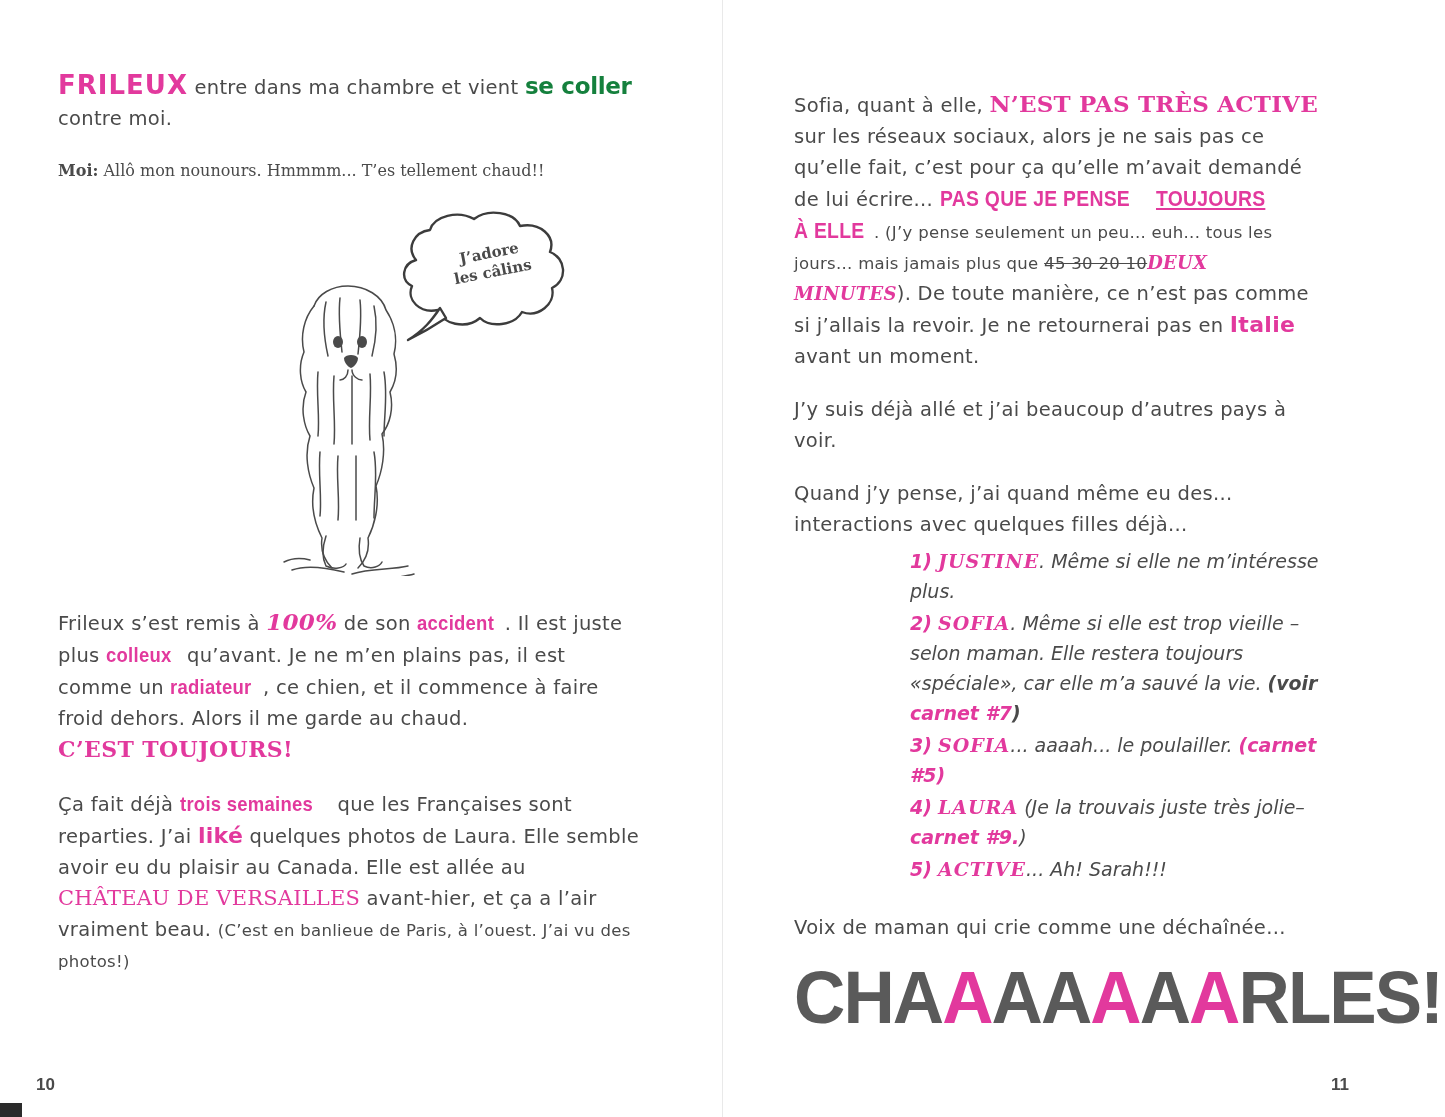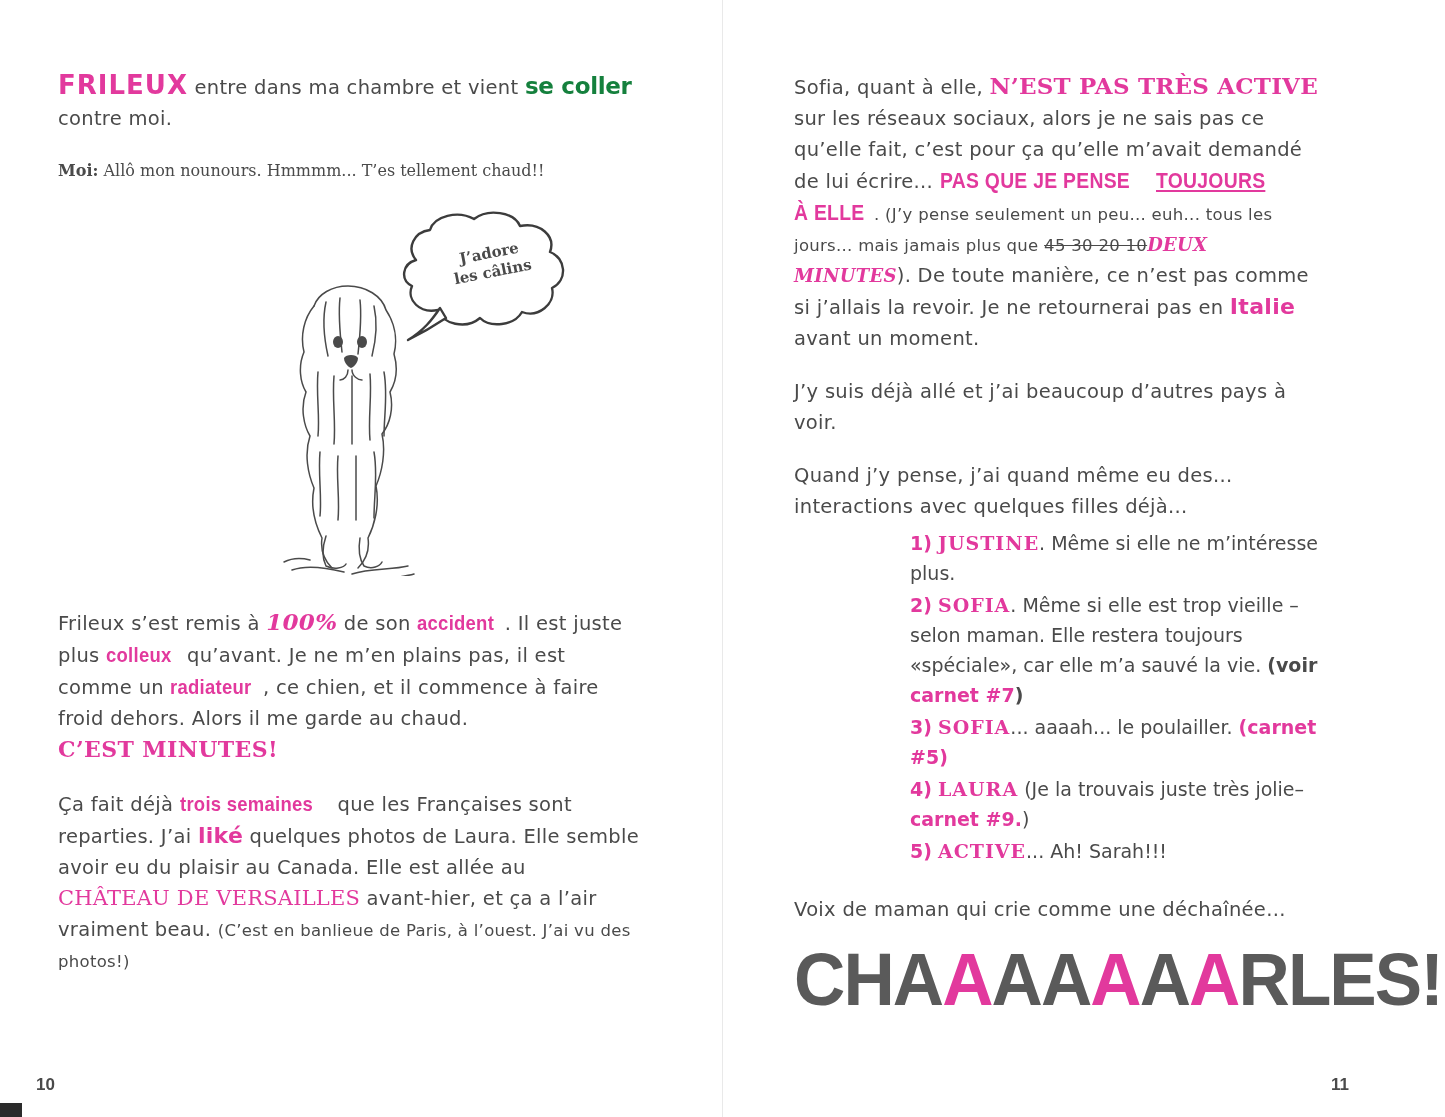--- a/index.html
+++ b/index.html
@@ -26,20 +26,21 @@
     position: relative;
     box-sizing: border-box;
   }
   .page-left {
     width: 722px;
     padding: 70px 78px 0 58px;
   }
   .page-right {
     width: 663px;
     padding: 70px 60px 0 72px;
+    margin-top: 18px;
   }
 
   .gutter {
     position: absolute;
     left: 722px;
     top: 0;
     bottom: 0;
     width: 1px;
     background: #e9e9e9;
   }
@@ -156,20 +157,21 @@
     font-size: 21px;
     color: #e2399d;
     letter-spacing: 0.2px;
   }
 
   
   .list {
     margin: 0 0 0 116px;
     padding: 0;
     list-style: none;
+    font-style: italic;
   }
   .list li {
     font-family: "DejaVu Sans", sans-serif;
     font-size: 19px;
     line-height: 30px;
     color: #4a4a4a;
     margin-bottom: 2px;
   }
   .num { color: #e2399d; font-weight: bold; }
   .name-stamp {
@@ -283,21 +285,21 @@
             <path d="M58,302 C78,300 96,304 112,302"></path>
             <path d="M120,306 C136,302 152,302 166,298"></path>
             <path d="M36,286 C44,282 54,282 62,284"></path>
           </g>
         </svg>
       </div>
     </div>
 
     <p class="hand">
       <span>Frileux s’est remis à </span><span class="script pink" style="font-size:23px">100%</span><span> de son </span><span class="condensed pink" style="font-size:21px">accident</span><span>. Il est juste plus </span><span class="condensed pink" style="font-size:21px">colleux</span><span> qu’avant. Je ne m’en plains pas, il est comme un </span><span class="condensed pink" style="font-size:21px">radiateur</span><span>, ce chien, et il commence à faire froid dehors. Alors il me garde au chaud.</span><br>
-      <span class="cest-parfait">C’EST MINUTES!</span>
+      <span class="cest-parfait">C’EST TOUJOURS!</span>
     </p>
 
     <p class="hand">
       <span>Ça fait déjà </span><span class="condensed pink" style="font-size:21px">trois semaines</span><span> que les Françaises sont reparties. J’ai </span><span class="pink" style="font-weight:bold;font-size:22px">liké</span><span> quelques photos de Laura. Elle semble avoir eu du plaisir au Canada. Elle est allée au </span><span class="versailles">CHÂTEAU DE VERSAILLES</span><span> avant-hier, et ça a l’air vraiment beau. </span><span class="small">(C’est en banlieue de Paris, à l’ouest. J’ai vu des photos!)</span>
     </p>
 
     <div class="folio folio-left">10</div>
   </div>
 
   <div class="gutter"></div>

